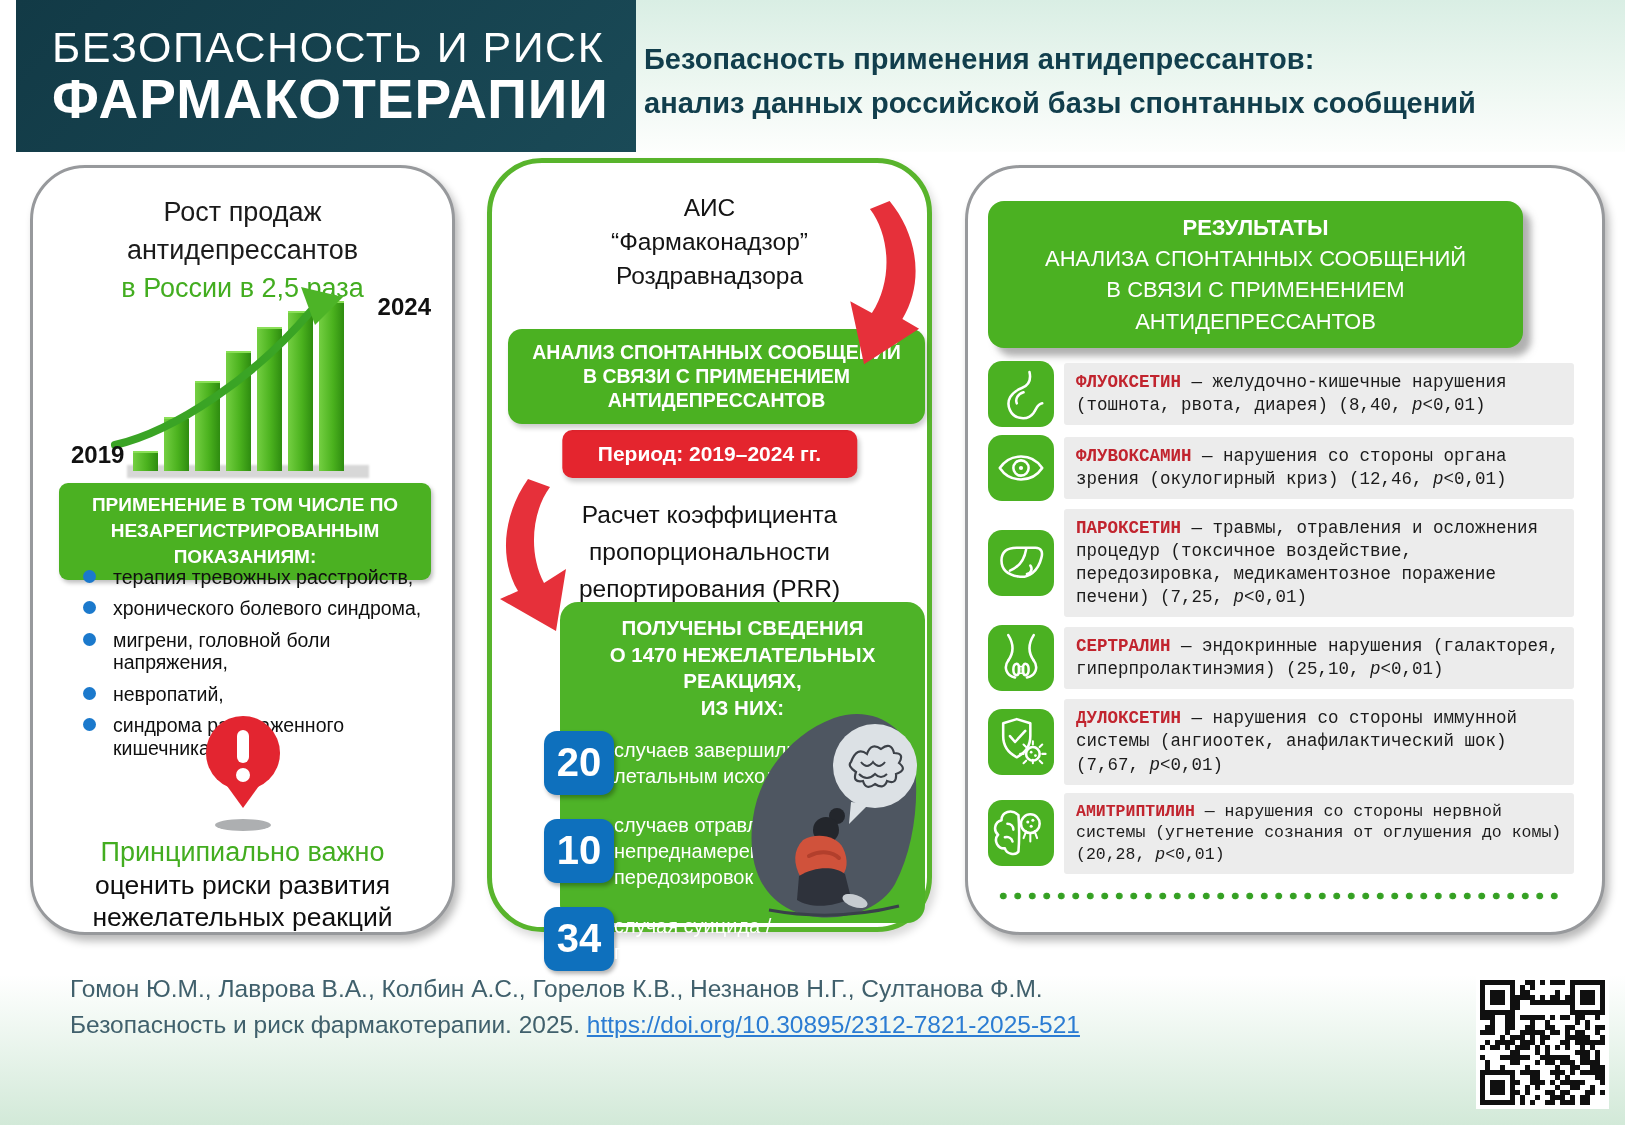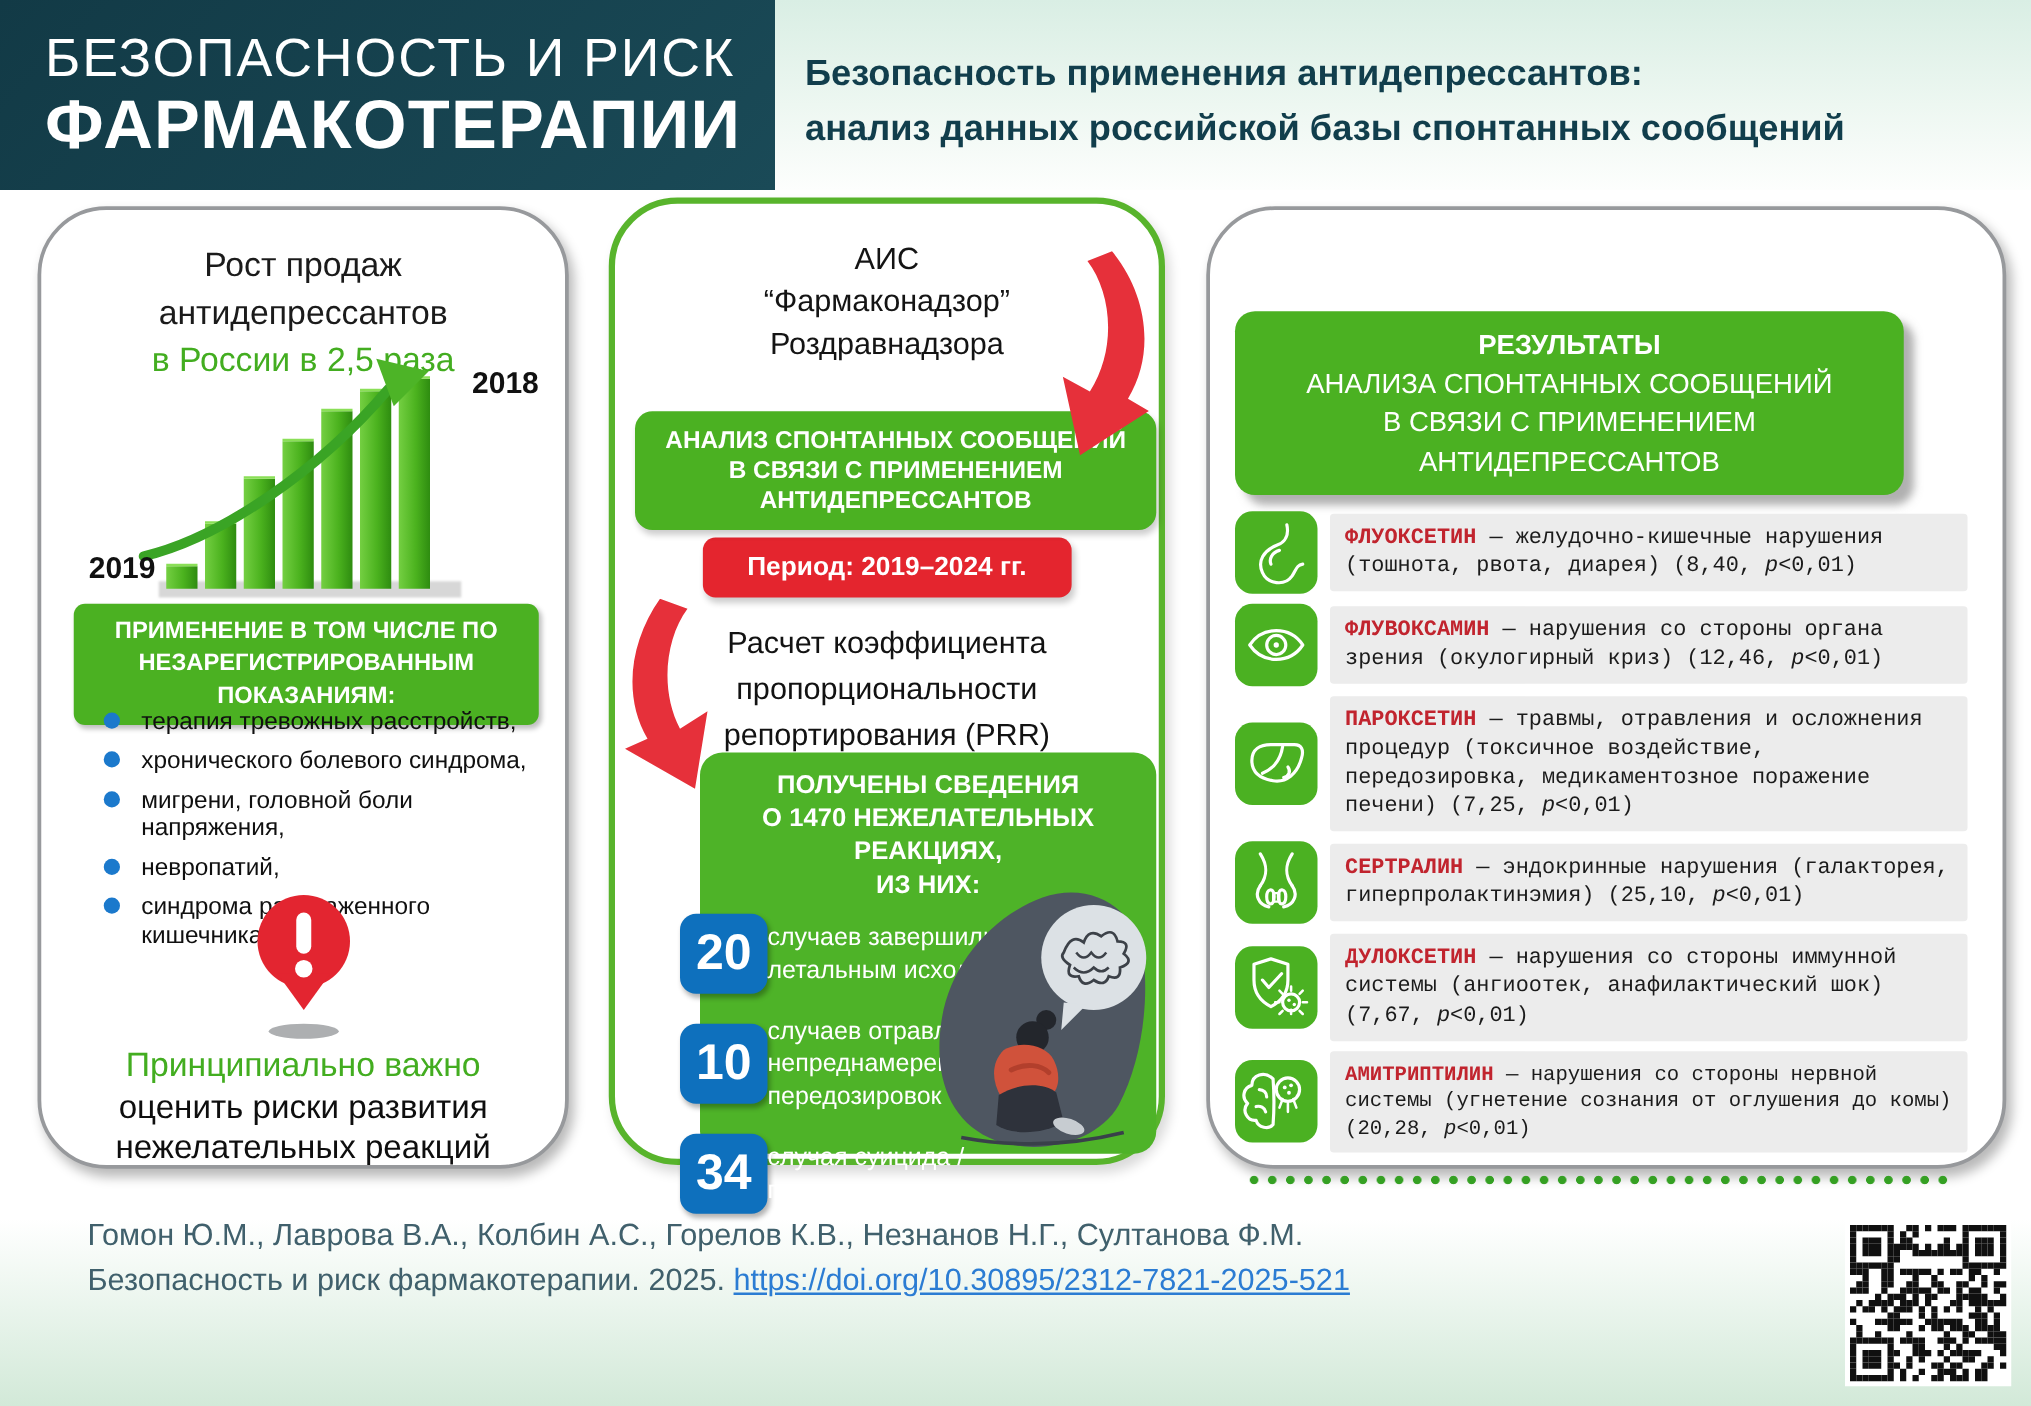--- a/index.html
+++ b/index.html
@@ -2,21 +2,21 @@
 <html><head>
 <meta charset="utf-8">
 <style>
   html,body{margin:0;padding:0;}
   body{font-family:"Liberation Sans","DejaVu Sans",sans-serif;background:#fff;}
   .page{position:relative;width:1625px;height:1125px;background:#fff;overflow:hidden;}
   .bottom-fade{position:absolute;left:0;right:0;bottom:0;height:150px;
     background:linear-gradient(180deg,rgba(213,235,221,0) 0%,#d2e9d8 100%);z-index:0;}
 
   
-  .header-dark{position:absolute;left:0;top:0;width:620px;height:152px;box-sizing:border-box;
+  .header-dark{position:absolute;left:16px;top:0;width:620px;height:152px;box-sizing:border-box;
     background:linear-gradient(135deg,#123a46 0%,#1a4a57 100%);color:#fff;padding:24px 0 0 36px;z-index:2;}
   .brand1{font-size:43px;font-weight:400;letter-spacing:1.5px;line-height:1.1;}
   .brand2{font-size:55px;font-weight:700;letter-spacing:1px;line-height:1.05;}
   .header-right{position:absolute;left:620px;top:0;width:1005px;height:152px;box-sizing:border-box;
     background:linear-gradient(180deg,#d9eee4 0%,#edf7f1 55%,#fdfefd 100%);padding:38px 0 0 24px;z-index:1;}
   .main-title{font-size:29px;font-weight:700;color:#113e4c;line-height:1.5;}
 
   
   .panel{position:absolute;background:#fff;box-sizing:border-box;z-index:3;}
   .panel-left{left:30px;top:165px;width:425px;height:770px;border:3px solid #97999c;border-radius:55px;box-shadow:4px 6px 9px rgba(0,0,0,.28);}
@@ -57,21 +57,21 @@
   .stats{margin-top:9px;}
   .stat-row{display:flex;align-items:center;margin-bottom:17px;}
   .stat-num{flex:none;margin-left:-16px;width:70px;height:64px;background:#0e70bd;border-radius:13px;color:#fff;
     font-size:40px;font-weight:700;display:flex;align-items:center;justify-content:center;box-shadow:2px 3px 4px rgba(0,0,0,.3);}
   .stat-label{font-size:20px;line-height:1.3;}
   .person{position:absolute;right:-2px;bottom:-2px;width:190px;height:225px;z-index:7;}
 
   
   .rp-inner{position:absolute;left:0;top:0;right:0;bottom:0;padding:33px 28px 0 20px;box-sizing:border-box;}
   .results-header{width:535px;box-sizing:border-box;background:#4bb122;border-radius:16px;color:#fff;text-align:center;
-    font-size:22px;line-height:1.42;padding:11px 10px;box-shadow:8px 8px 7px rgba(112,112,112,.55);margin-top:48px;}
+    font-size:22px;line-height:1.42;padding:11px 10px;box-shadow:8px 8px 7px rgba(112,112,112,.55);}
   .rh-line:first-child{font-weight:700;}
   .drug-rows{margin-top:13px;display:flex;flex-direction:column;gap:8px;font-family:Liberation Mono, monospace;}
   .drug-row{display:flex;align-items:center;gap:10px;}
   .drug-icon{width:66px;height:66px;background:#4bb122;border-radius:14px;flex:none;display:flex;align-items:center;justify-content:center;}
   .drug-icon svg{width:56px;height:56px;stroke:#fff;stroke-width:3;fill:none;stroke-linecap:round;stroke-linejoin:round;}
   .drug-text{background:#ececec;border-radius:3px;padding:8px 12px;font-size:17.5px;line-height:1.32;color:#1b1b1b;flex:1;}
   .drug-text.small{font-size:16.5px;}
   .drug-name{color:#c1242e;font-weight:600;}
   .pit{font-style:italic;}
   .dotted{margin:18px 12px 13px 8px;height:8px;background-image:radial-gradient(circle,#35a023 3.1px,transparent 3.7px);
@@ -119,21 +119,21 @@
           <div class="bar" style="height: 118px;"></div>
           <div class="bar" style="height: 142px;"></div>
           <div class="bar" style="height: 158px;"></div>
           <div class="bar" style="height: 168px;"></div>
         </div>
       <svg class="arrow-up" viewBox="0 0 265 175">
         <path d="M10,166 C70,152 150,98 206,32" stroke="#3aa425" stroke-width="8" fill="none" stroke-linecap="round"></path>
         <path d="M196,8 L238,18 L210,46 Z" fill="#4db427"></path>
       </svg>
       <div class="year-start">2019</div>
-      <div class="year-end">2018</div>
+      <div class="year-end">2024</div>
     </div>
 
     <div class="offlabel">ПРИМЕНЕНИЕ В ТОМ ЧИСЛЕ ПО НЕЗАРЕГИСТРИРОВАННЫМ ПОКАЗАНИЯМ:</div>
 
     <div class="indications">
       <div class="ind-item">
         <span class="bullet"></span>
         <span>терапия тревожных расстройств,</span>
       </div>
       <div class="ind-item">

